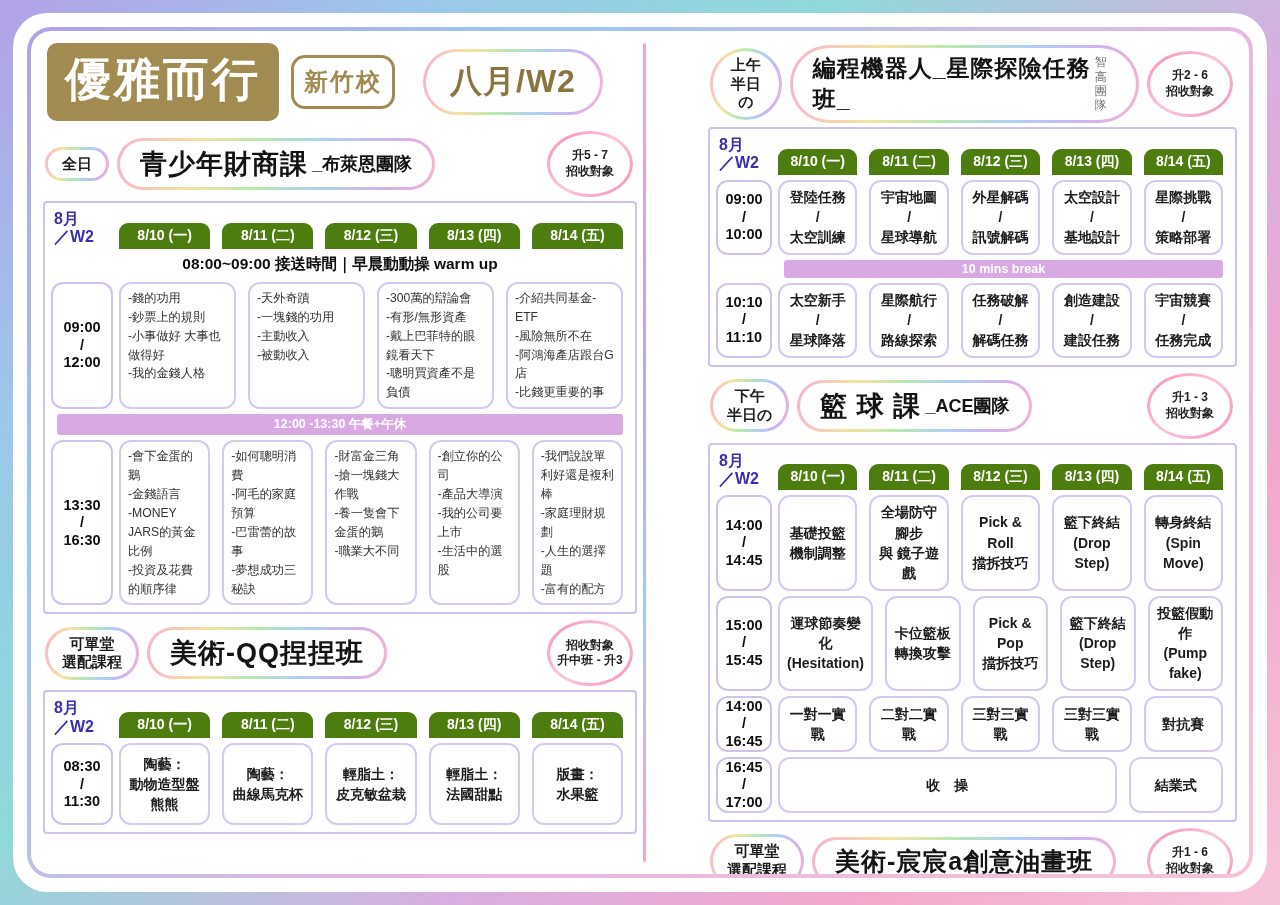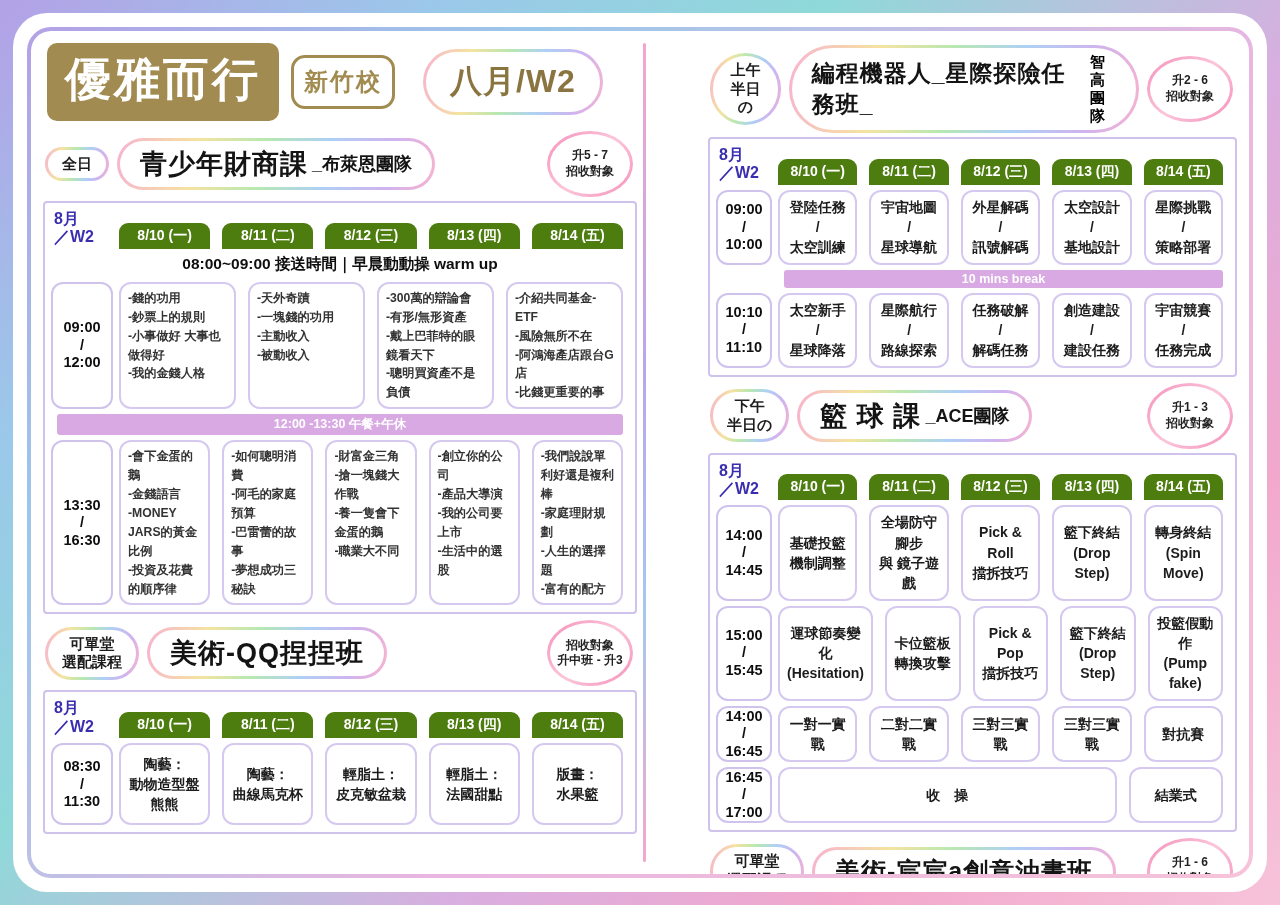--- a/index.html
+++ b/index.html
@@ -37,41 +37,41 @@
   .week-in { background:#ebe8e3; color:#8a7440; font-size:32px; font-weight:800;
     padding:8px 24px; letter-spacing:1px; }
 
   
   .sec-head { display:flex; align-items:center; gap:8px; margin:6px 0 4px 2px; }
   .cloud-in { padding:5px 14px; text-align:center; font-weight:800; font-size:15px;
     line-height:1.25; white-space:pre-line; color:#1d1d1d; }
   .title-in { padding:5px 20px; display:flex; align-items:center; gap:4px; }
   .t-main { font-size:27px; font-weight:900; color:#141414; letter-spacing:1px; }
   .t-sub  { font-size:18px; font-weight:800; color:#141414; }
-  .t-stack{ font-size:15px; font-weight:700; line-height:1.2; white-space:pre-line; color:#000000; }
+  .t-stack{ font-size:12px; font-weight:400; line-height:1.2; white-space:pre-line; color:#737373; }
   .aud { margin-left:auto; margin-right:4px; border-radius:50%; }
   .aud > .in { border-radius:50%; width:80px; height:60px; display:flex; align-items:center;
     justify-content:center; text-align:center; font-size:12px; font-weight:800;
     white-space:pre-line; line-height:1.3; color:#222; }
 
   
   .tbl { border:2.5px solid #cfc2ec; border-radius:4px; padding:4px 6px 7px; background:#fff; }
   .thead { display:flex; align-items:flex-end; }
   .corner { width:62px; font-weight:800; color:#3a2eb0; font-size:16px; line-height:1.15;
     padding:3px 0 2px 3px; }
   .tab { flex:1; margin:0 6px; background:#4d7c0f; color:#fff; font-weight:700; font-size:14px;
     text-align:center; border-radius:9px 9px 0 0; padding:4px 0; }
   .trow { display:flex; margin-top:5px; }
   .tcell { width:62px; border:2px solid #cfc2ec; border-radius:12px; display:flex;
     align-items:center; justify-content:center; text-align:center; font-weight:800;
     font-size:14.5px; line-height:1.2; white-space:pre-line; color:#0e0e0e; background:#fff; }
   .cell { flex:1; margin:0 6px; border:2px solid #d6c9f0; border-radius:12px; background:#fff;
     padding:5px 7px; }
   .cell.list { font-size:12.2px; line-height:1.55; color:#333; white-space:pre-line;
-    text-align:left; font-weight:700; }
+    text-align:left; font-weight:400; }
   .cell.center { display:flex; align-items:center; justify-content:center; text-align:center;
     white-space:pre-line; font-weight:700; font-size:14px; color:#1c1c1c; line-height:1.45; }
   .warmup { text-align:center; font-weight:800; font-size:15.5px; padding:5px 0 2px; color:#0e0e0e; }
   .bar { background:#d9a9e3; color:#fff; font-weight:700; font-size:12.5px; text-align:center;
     border-radius:3px; padding:2px 0; margin:5px 6px 0; }
   .bar.indent { margin-left:74px; }
   .rt .corner, .rt .tcell { width:56px; }
   .rt .bar.indent { margin-left:68px; }
   .span4 { flex:4.2; }
 

